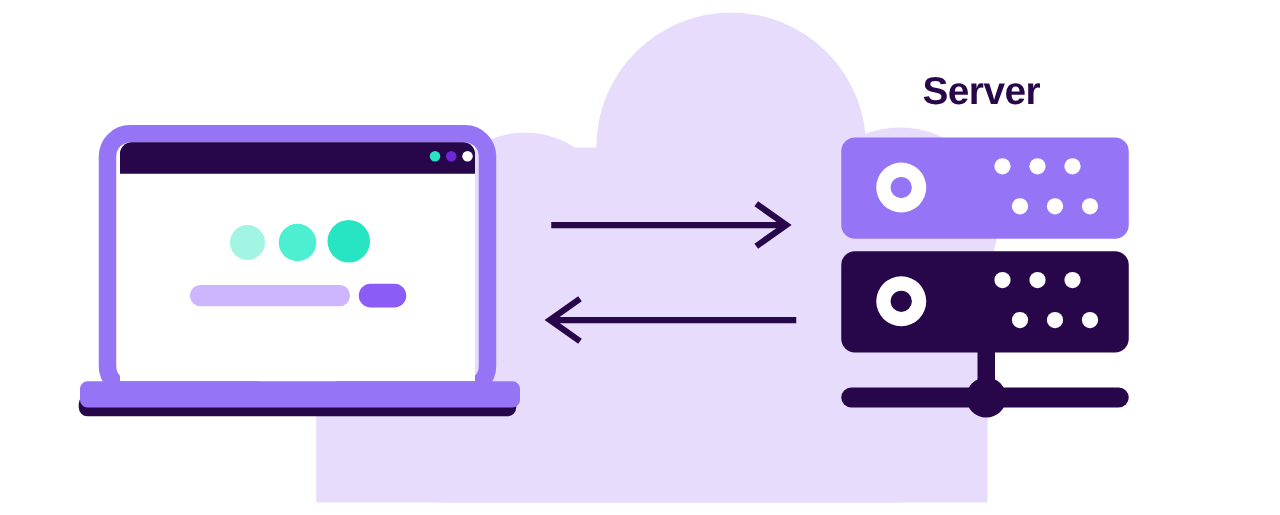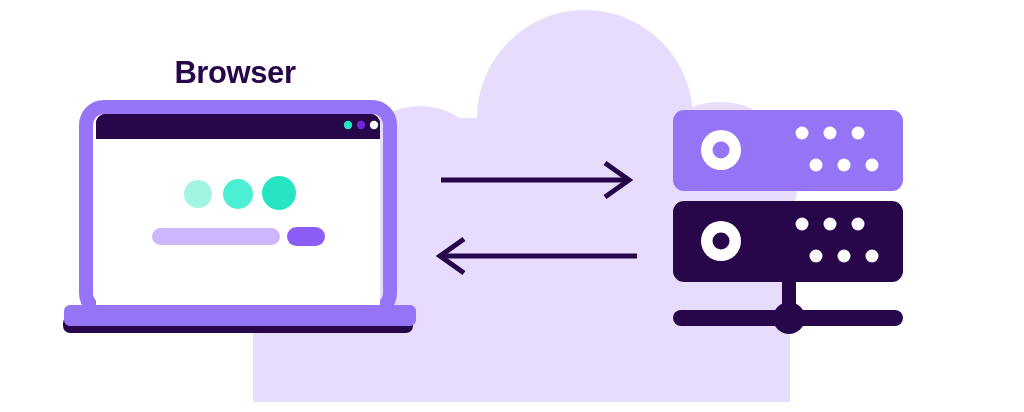--- a/index.html
+++ b/index.html
@@ -134,16 +134,16 @@
         <circle cx="802" cy="224" r="6.5"></circle>
         <circle cx="830" cy="224" r="6.5"></circle>
         <circle cx="858" cy="224" r="6.5"></circle>
         <circle cx="816" cy="256" r="6.5"></circle>
         <circle cx="844" cy="256" r="6.5"></circle>
         <circle cx="872" cy="256" r="6.5"></circle>
       </g>
     </g>
   </svg>
 
-  <div class="label" id="browser-label">Browser</div>
 
+  <div class="label" id="server-label">Server</div>
 
 </div>
 
 </body></html>

